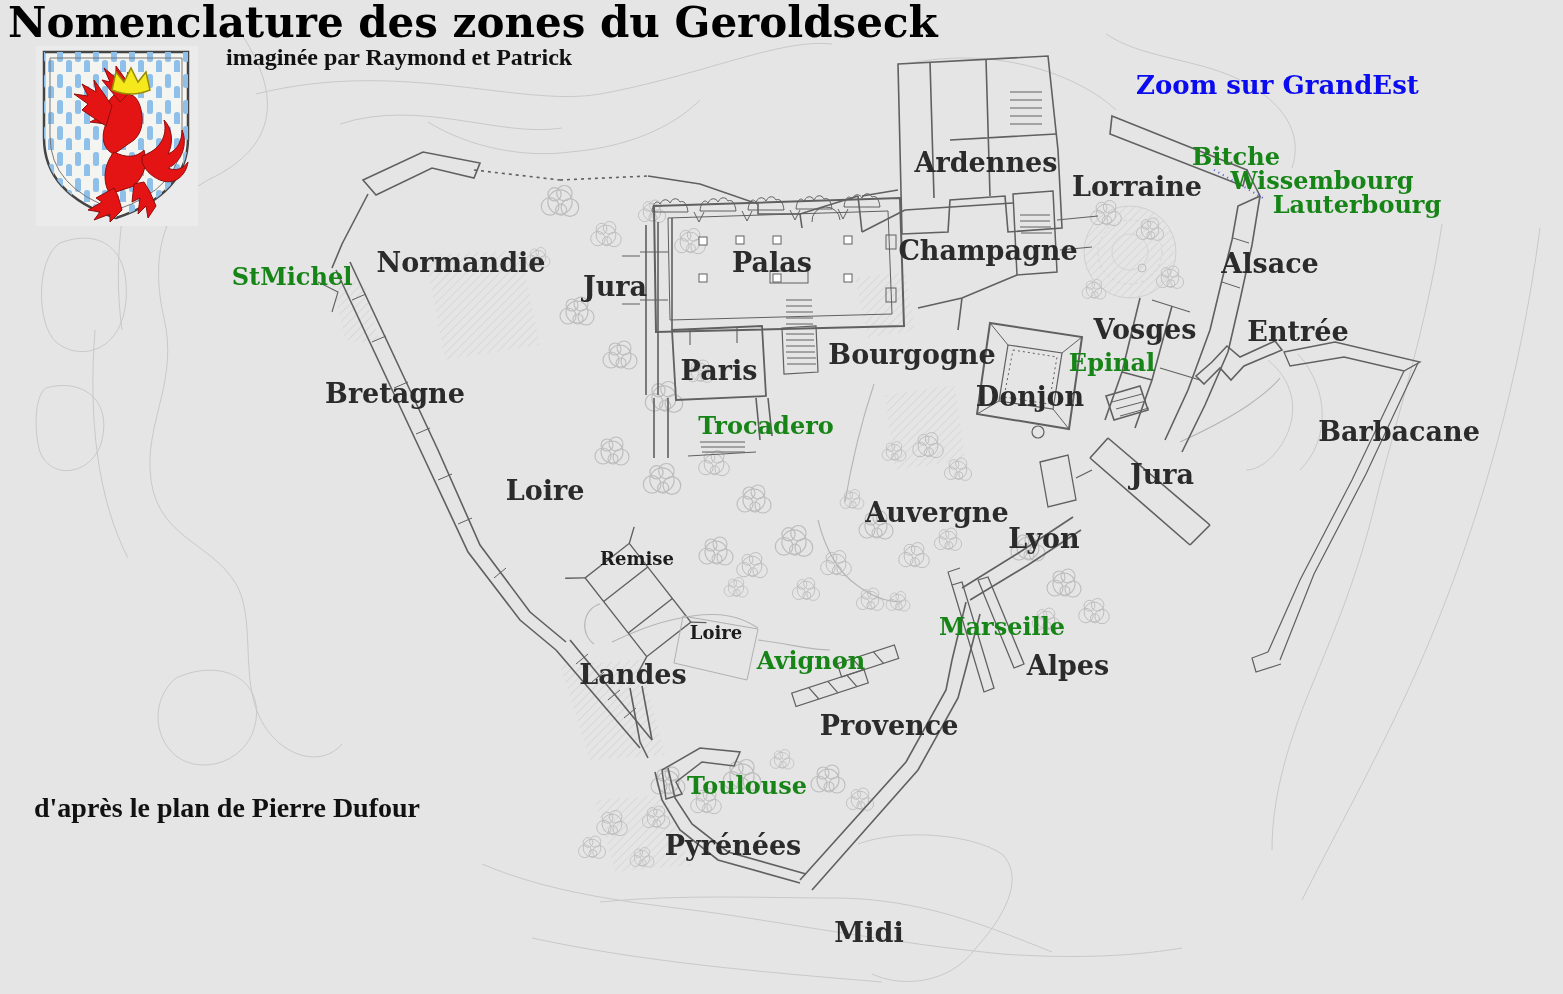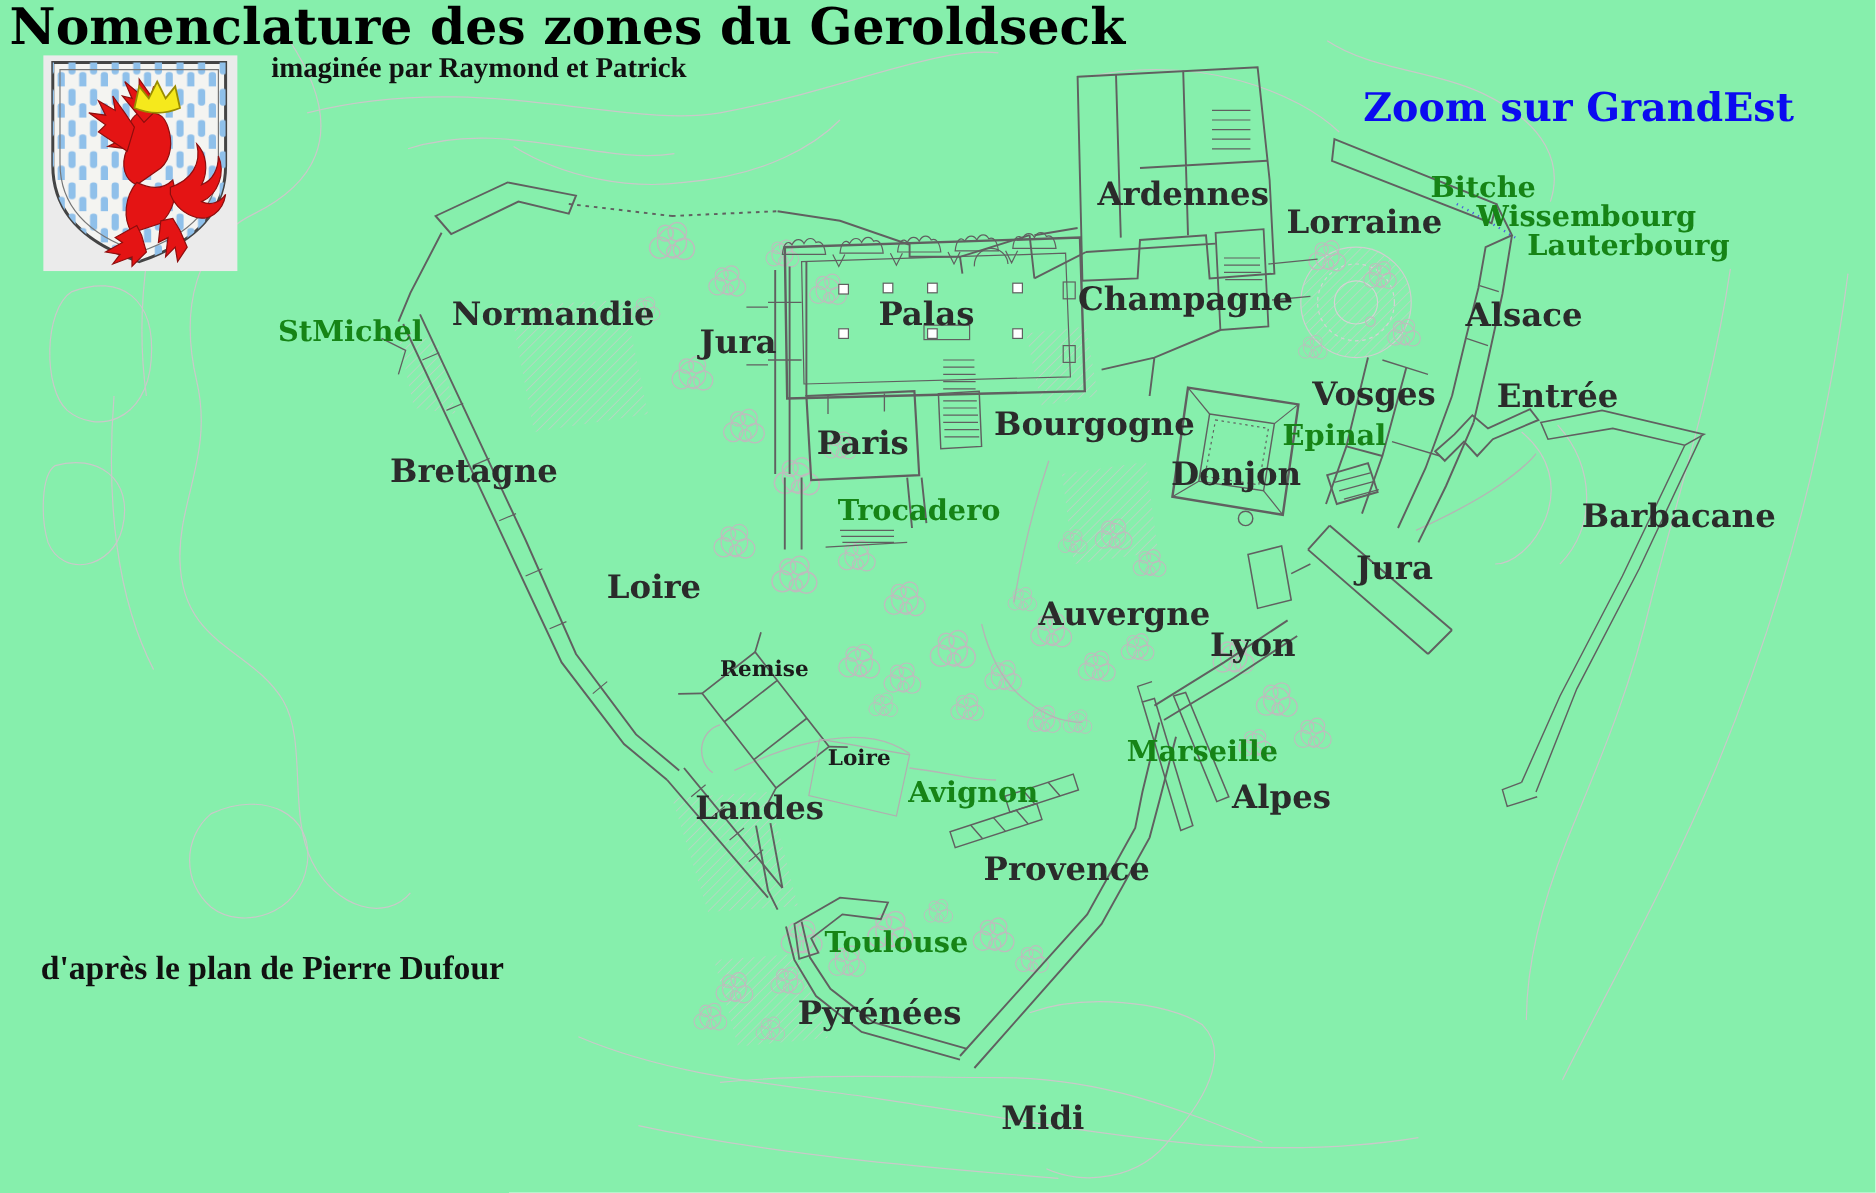--- a/index.html
+++ b/index.html
@@ -1,23 +1,23 @@
 <!DOCTYPE html>
 <html><head>
 <meta charset="utf-8">
 <style>
   html,body{margin:0;padding:0;background:#ffffff;}
-  .stage{position:relative;width:1563px;height:994px;background:#86efac;overflow:hidden;
+  .stage{position:relative;width:1563px;height:994px;background:#e5e5e5;overflow:hidden;
          font-family:"DejaVu Serif",serif;}
   .map-svg{position:absolute;left:0;top:0;width:1563px;height:994px;}
   .page-title{position:absolute;left:8px;top:0px;font-size:42px;font-weight:bold;color:#000;
               white-space:nowrap;line-height:1.1;}
   .subtitle{position:absolute;left:226px;top:44px;font-size:24px;font-weight:bold;color:#111;
             font-family:"Liberation Serif",serif;white-space:nowrap;}
-  .grandest-link{position:absolute;left:1136px;top:70px;font-size:33px;font-weight:bold;
+  .grandest-link{position:absolute;left:1136px;top:70px;font-size:26px;font-weight:bold;
                  color:#0b0bf0;white-space:nowrap;cursor:pointer;}
   .attribution{position:absolute;left:34px;top:792px;font-size:28px;font-weight:bold;color:#111;
                font-family:"Liberation Serif",serif;white-space:nowrap;}
   .crest{position:absolute;left:36px;top:46px;width:162px;height:180px;}
   .labels-layer{position:absolute;left:0;top:0;width:100%;height:100%;}
   .zone-label{position:absolute;transform:translate(-50%,-50%);font-size:27px;font-weight:bold;
               color:#2b2b2b;white-space:nowrap;}
   .zone-label.small{font-size:18px;color:#1c1c1c;}
   .poi-label{position:absolute;transform:translate(-50%,-50%);font-size:24px;font-weight:bold;
              color:#168416;white-space:nowrap;}

